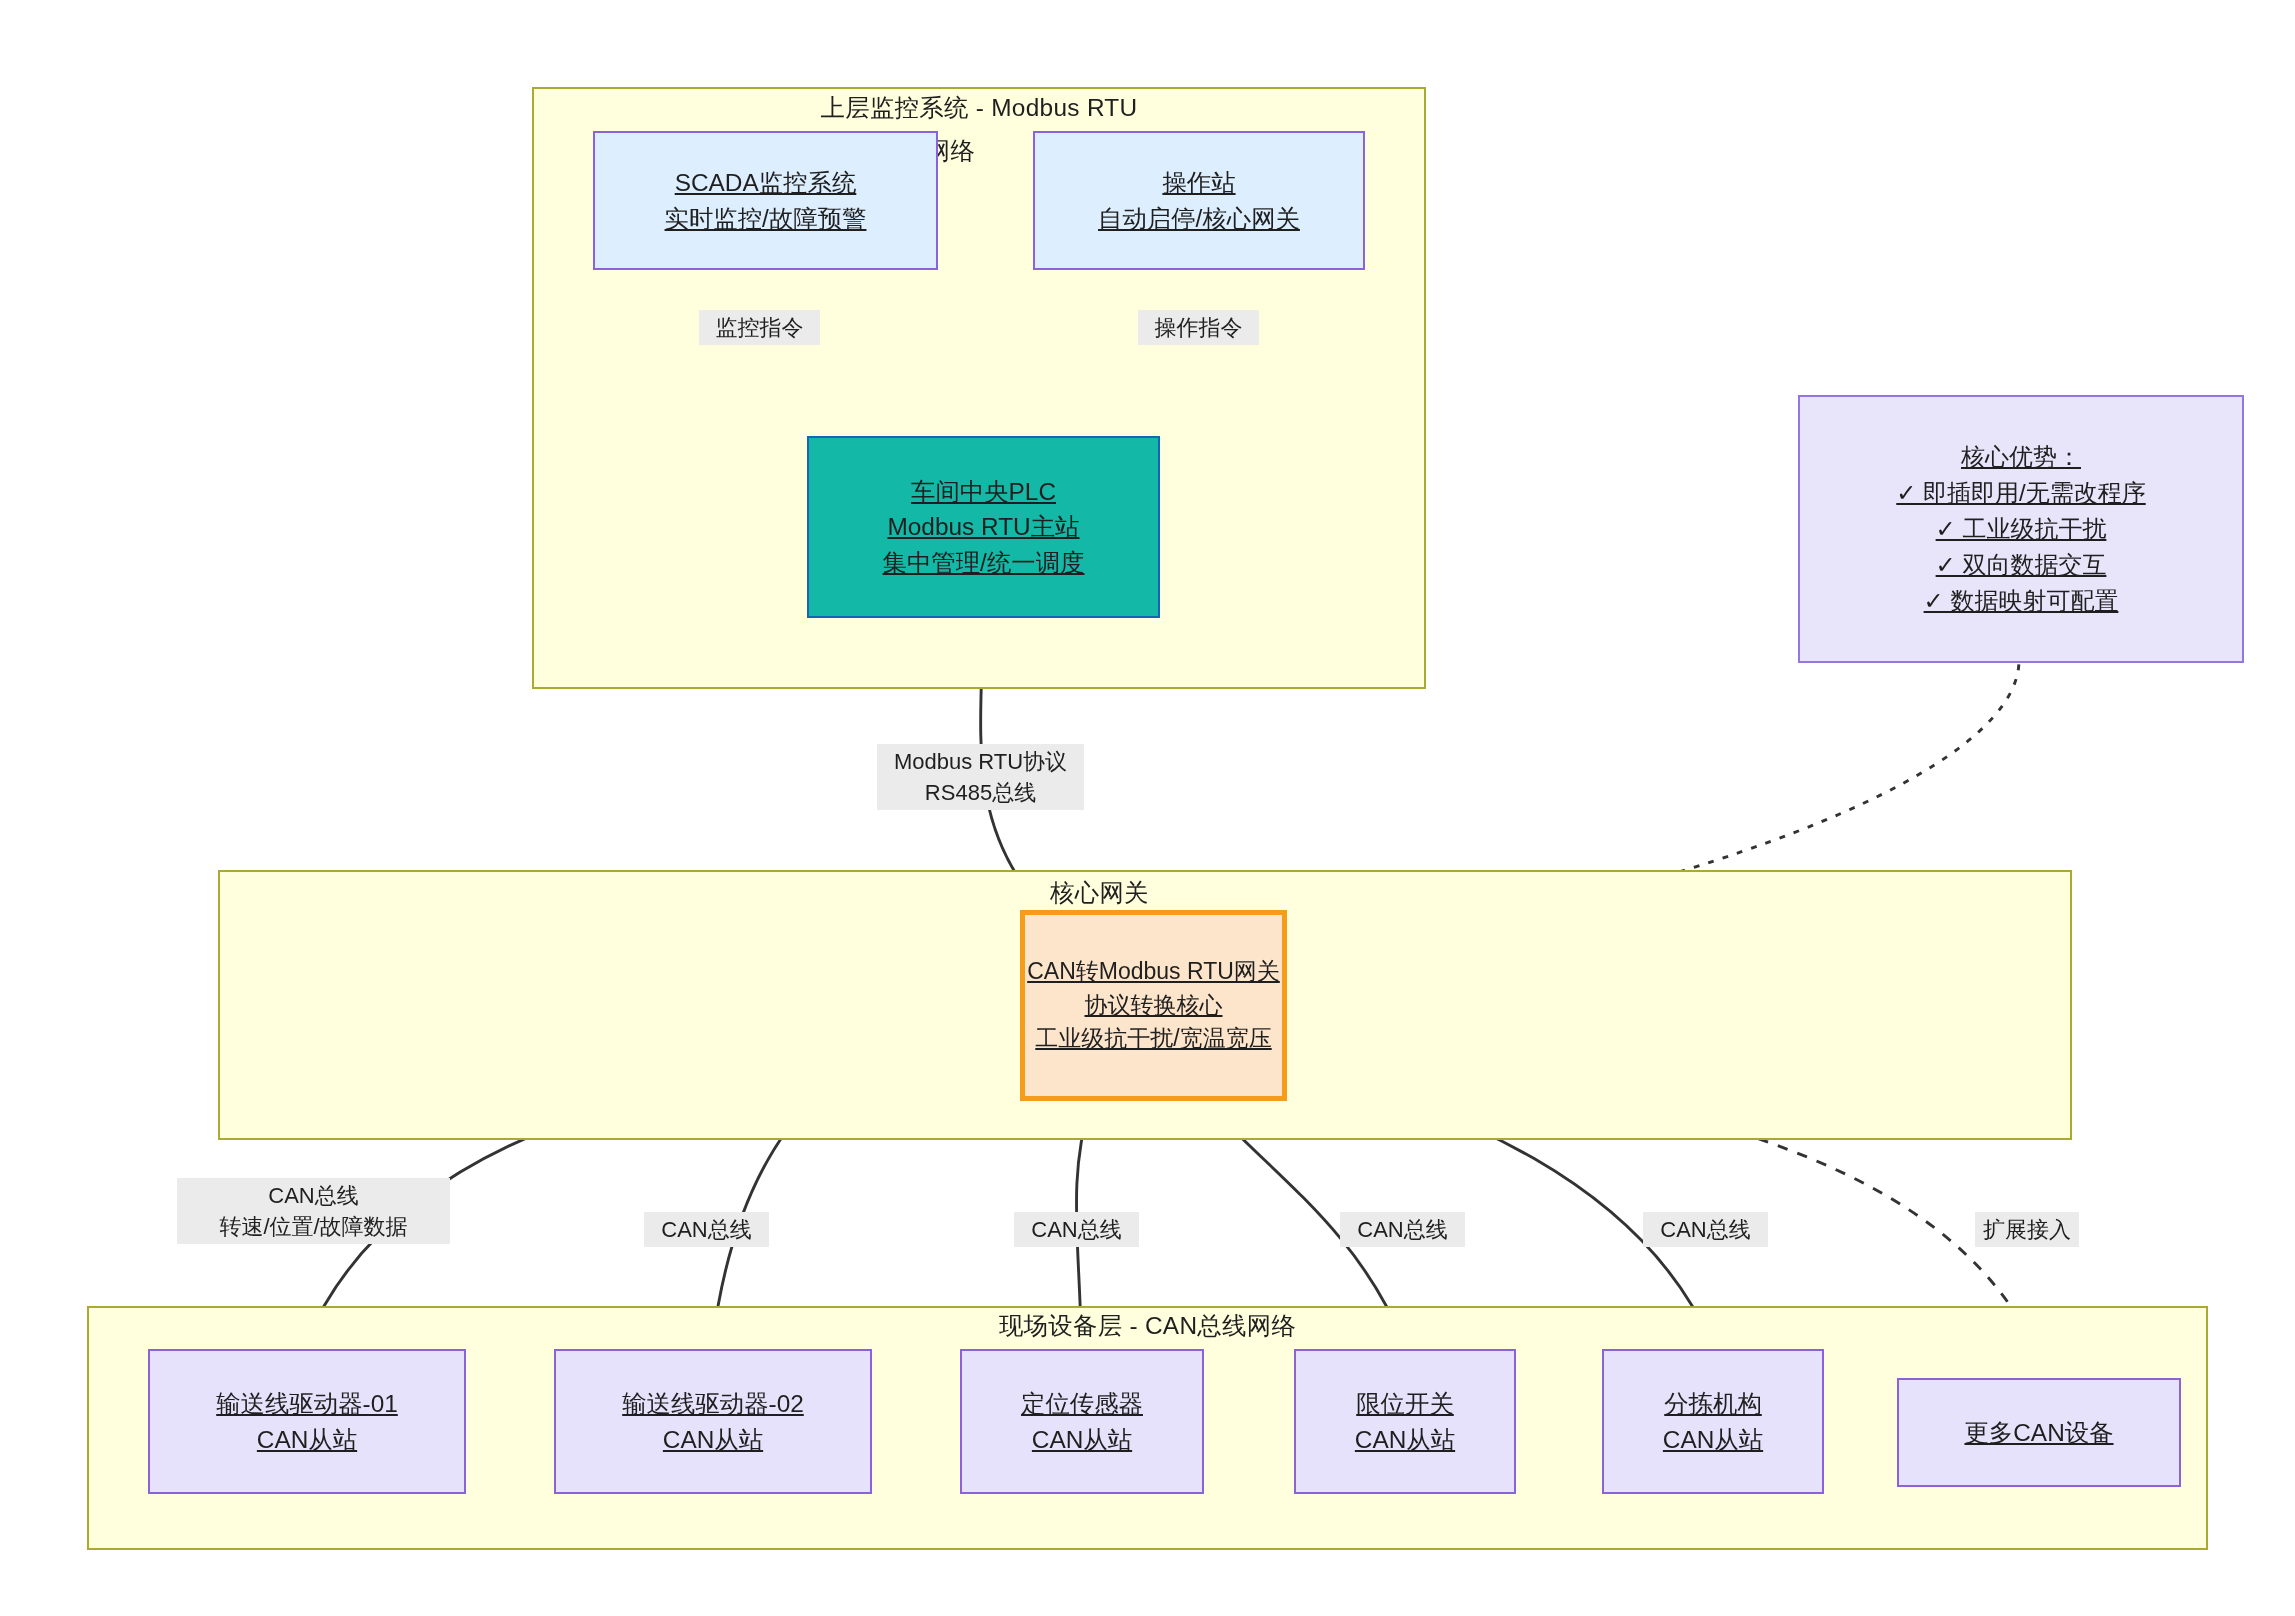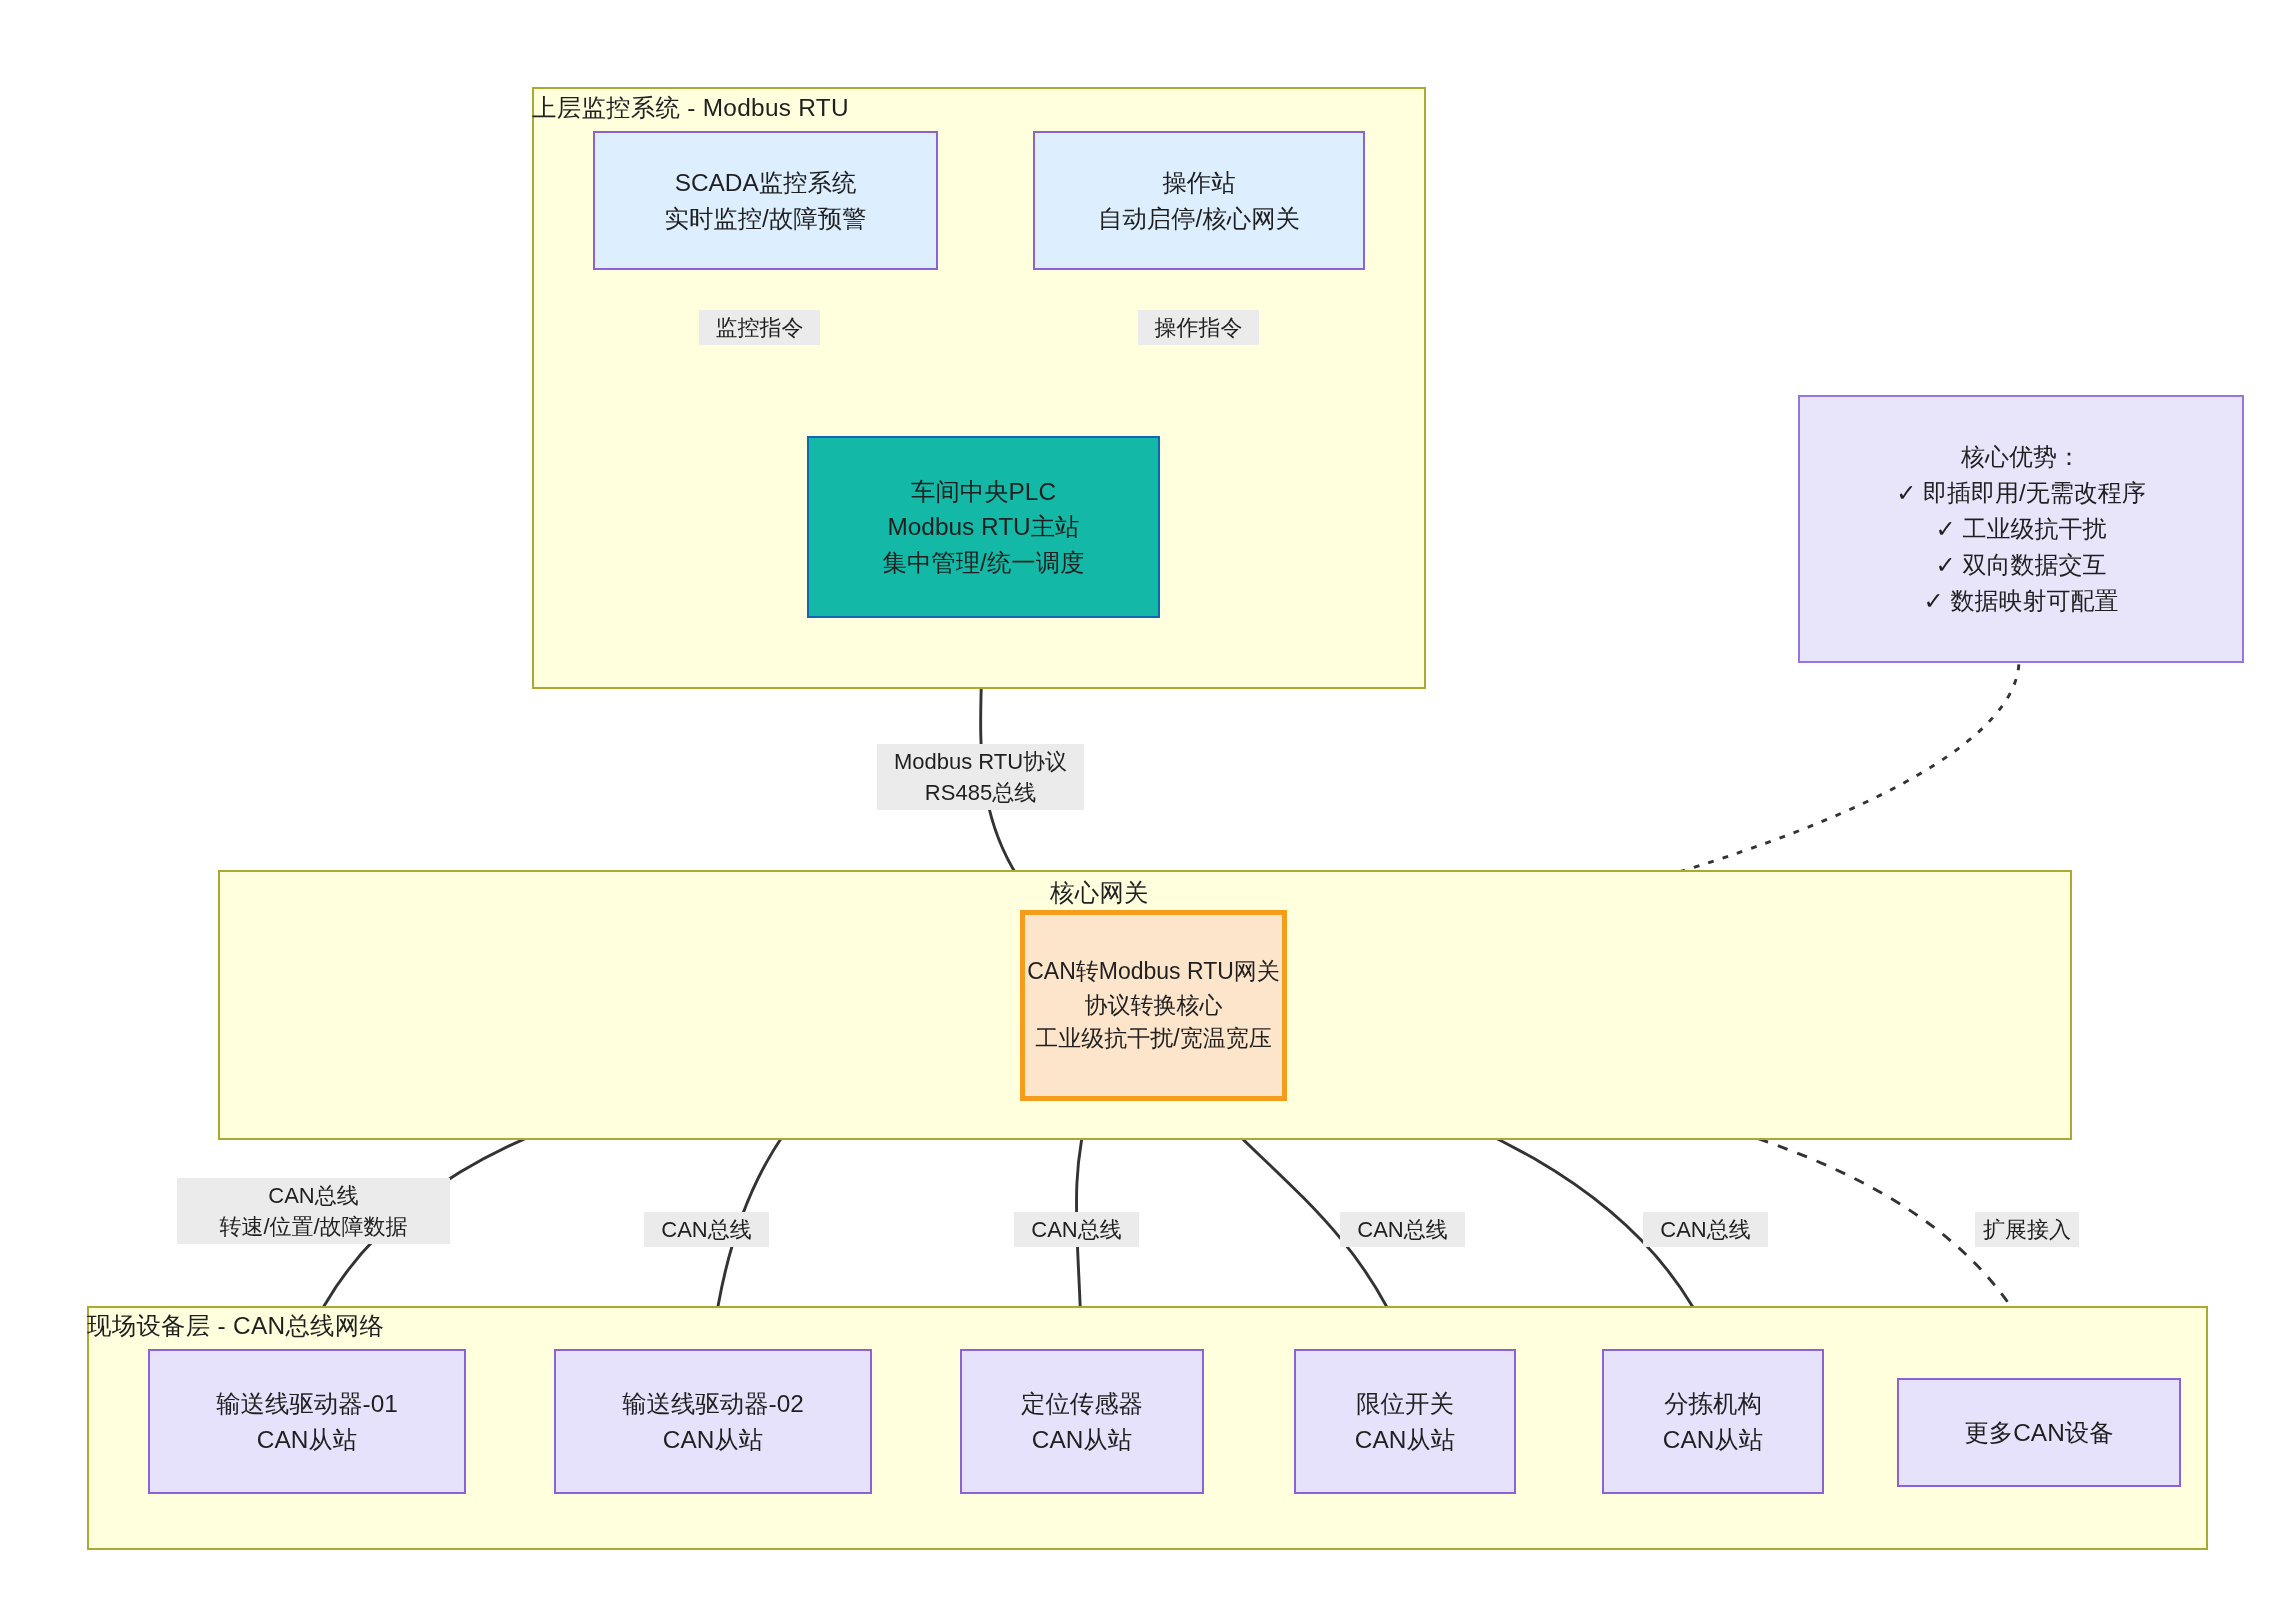--- a/index.html
+++ b/index.html
@@ -20,39 +20,39 @@
     position:absolute;
     background:#ffffde;
     border:2.9px solid #aaaa33;
     box-sizing:border-box;
   }
   .cluster-title{
     position:absolute;
     font-size:24.4px;
     color:#1f1f1f;
     white-space:nowrap;
-    text-align:left;
+    text-align:center;
     letter-spacing:0.3px;
   }
 
   
   .node{
     position:absolute;
     box-sizing:border-box;
     display:flex;
     flex-direction:column;
     align-items:center;
     justify-content:center;
     text-align:center;
     line-height:1.45;
     font-size:24.4px;
     color:#1f1f1f;
     padding:3.5px 5.8px;
   }
-  .node .ln{display:block;white-space:nowrap;}
+  .node .ln{display:block;white-space:nowrap;text-decoration:underline;}
 
   .n-blue{background:#ddeeff;border:2.3px solid #8b63d6;}
   .n-blue-strong{background:#14b8a6;border:2.9px solid #1565b5;}
   .n-purple{background:#e6e2fb;border:2.9px solid #8b63d6;}
   .n-orange{background:#fde5cc;border:5.2px solid #f59d1b;}
   .n-adv{background:#e8e5fb;border:2.9px solid #9575e0;font-size:24px;line-height:1.5;}
 
   
   .elabel{
     position:absolute;

